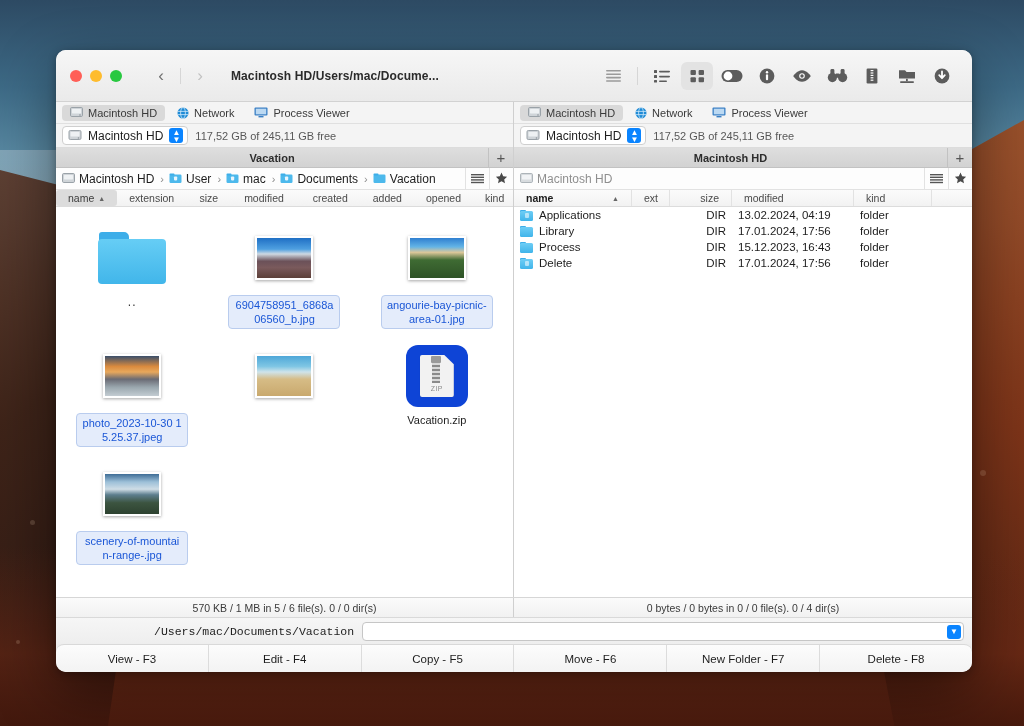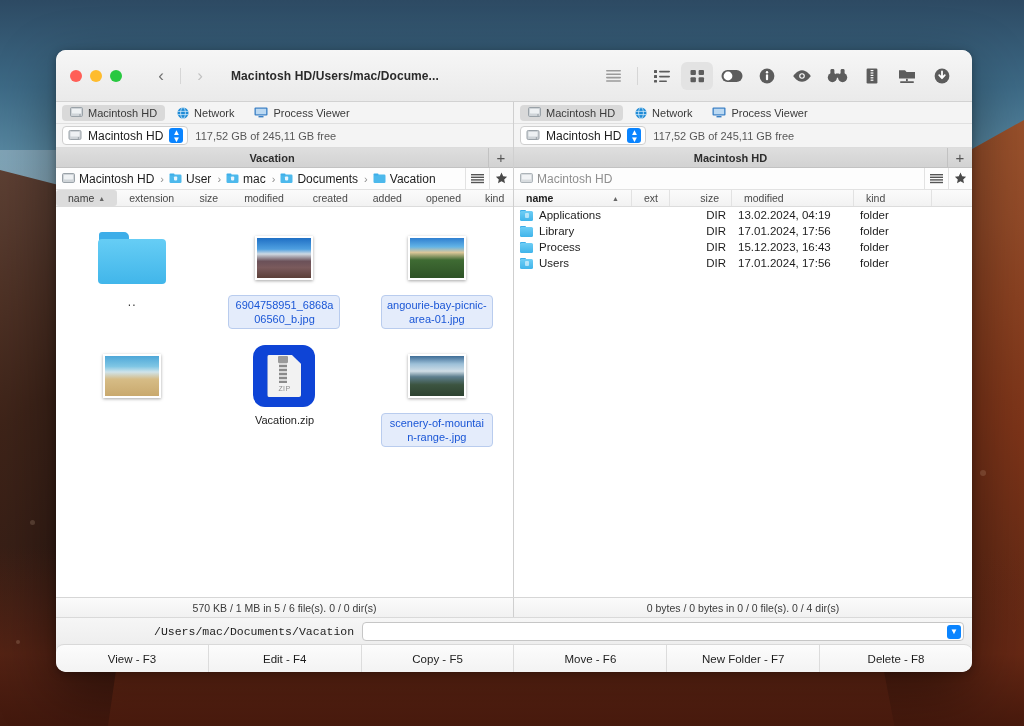--- a/index.html
+++ b/index.html
@@ -549,20 +549,28 @@
 
           <div class="cell">
             <div class="thumb-wrap">
               <div class="photo">
                   <i class="ph2"></i>
                 </div>
             </div>
             <div class="fname sel-blue">angourie-bay-picnic-area-01.jpg</div>
           </div>
 
+          <div class="cell">
+            <div class="thumb-wrap">
+              <div class="photo">
+                  <i class="ph3"></i>
+                </div>
+            </div>
+            <div class="fname sel-blue">photo_2023-10-30 15.25.37.jpeg</div>
+          </div>
 
           <div class="cell">
             <div class="thumb-wrap">
               <div class="photo">
                   <i class="ph4"></i>
                 </div>
             </div>
           </div>
 
           <div class="cell">
@@ -719,21 +727,21 @@
           <div class="cellv" style="width:122px">15.12.2023, 16:43</div>
           <div class="cellv" style="width:78px">folder</div>
         </div>
         <div class="row">
           <div class="cellv" style="width:118px">
             <span class="mini-folder">
                 <span class="t"></span>
                 <span class="b"></span>
                 <span class="g"></span>
               </span>
-            <span>Users</span>
+            <span>Delete</span>
           </div>
           <div class="cellv" style="width:38px"></div>
           <div class="cellv rt" style="width:62px">DIR</div>
           <div class="cellv" style="width:122px">17.01.2024, 17:56</div>
           <div class="cellv" style="width:78px">folder</div>
         </div>
       </div>
     </div>
   </div>
 

